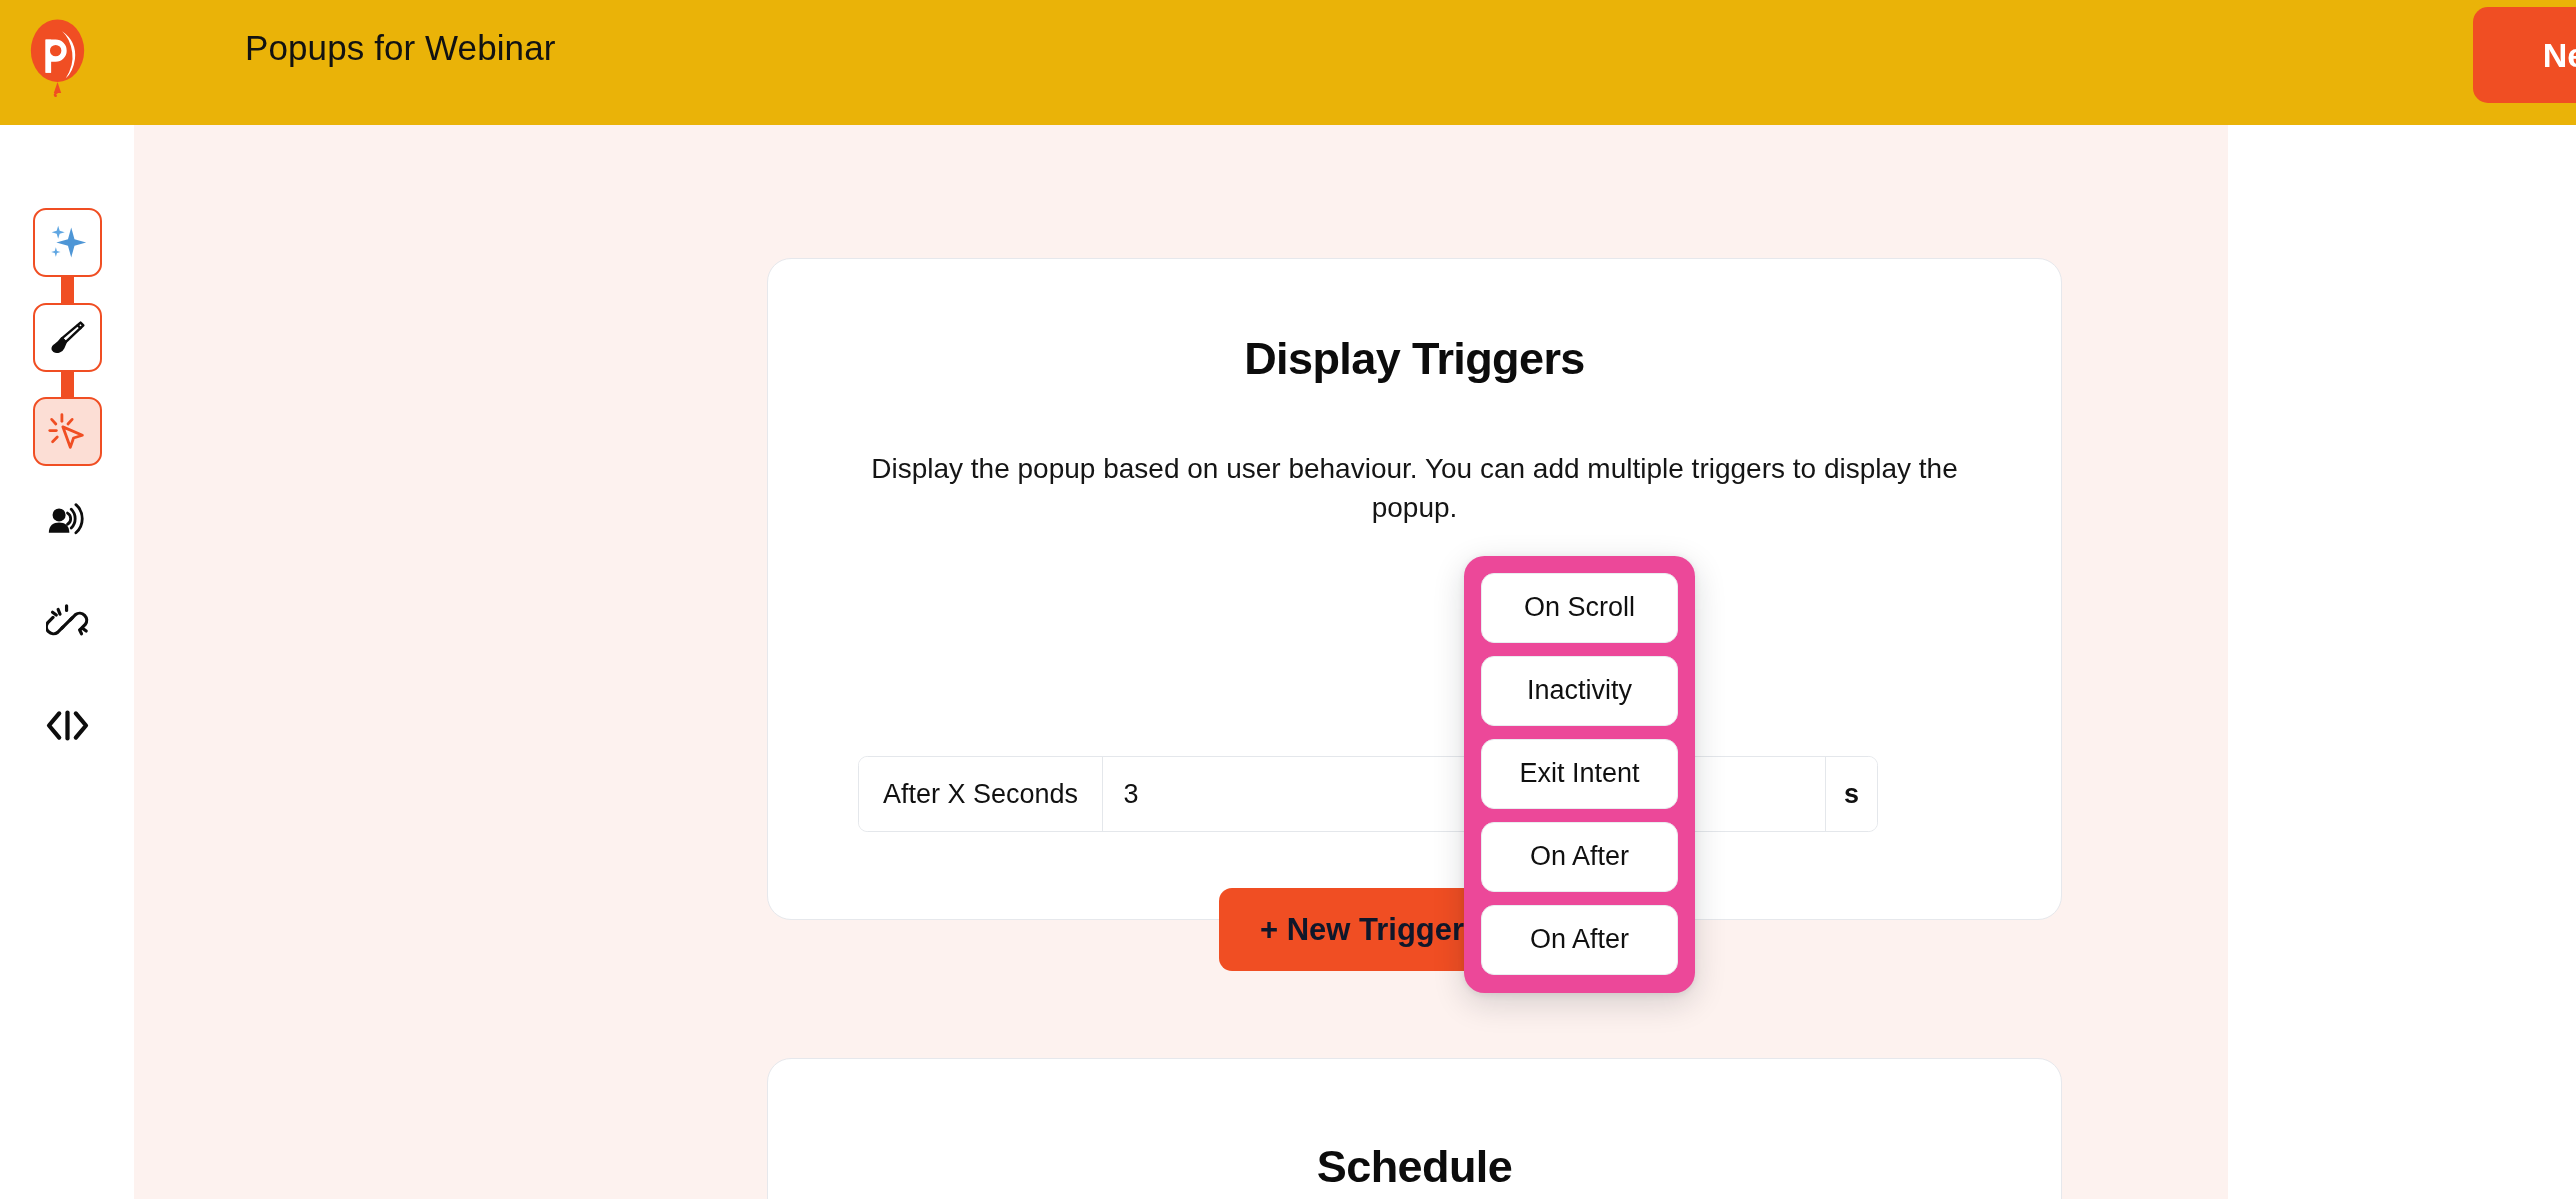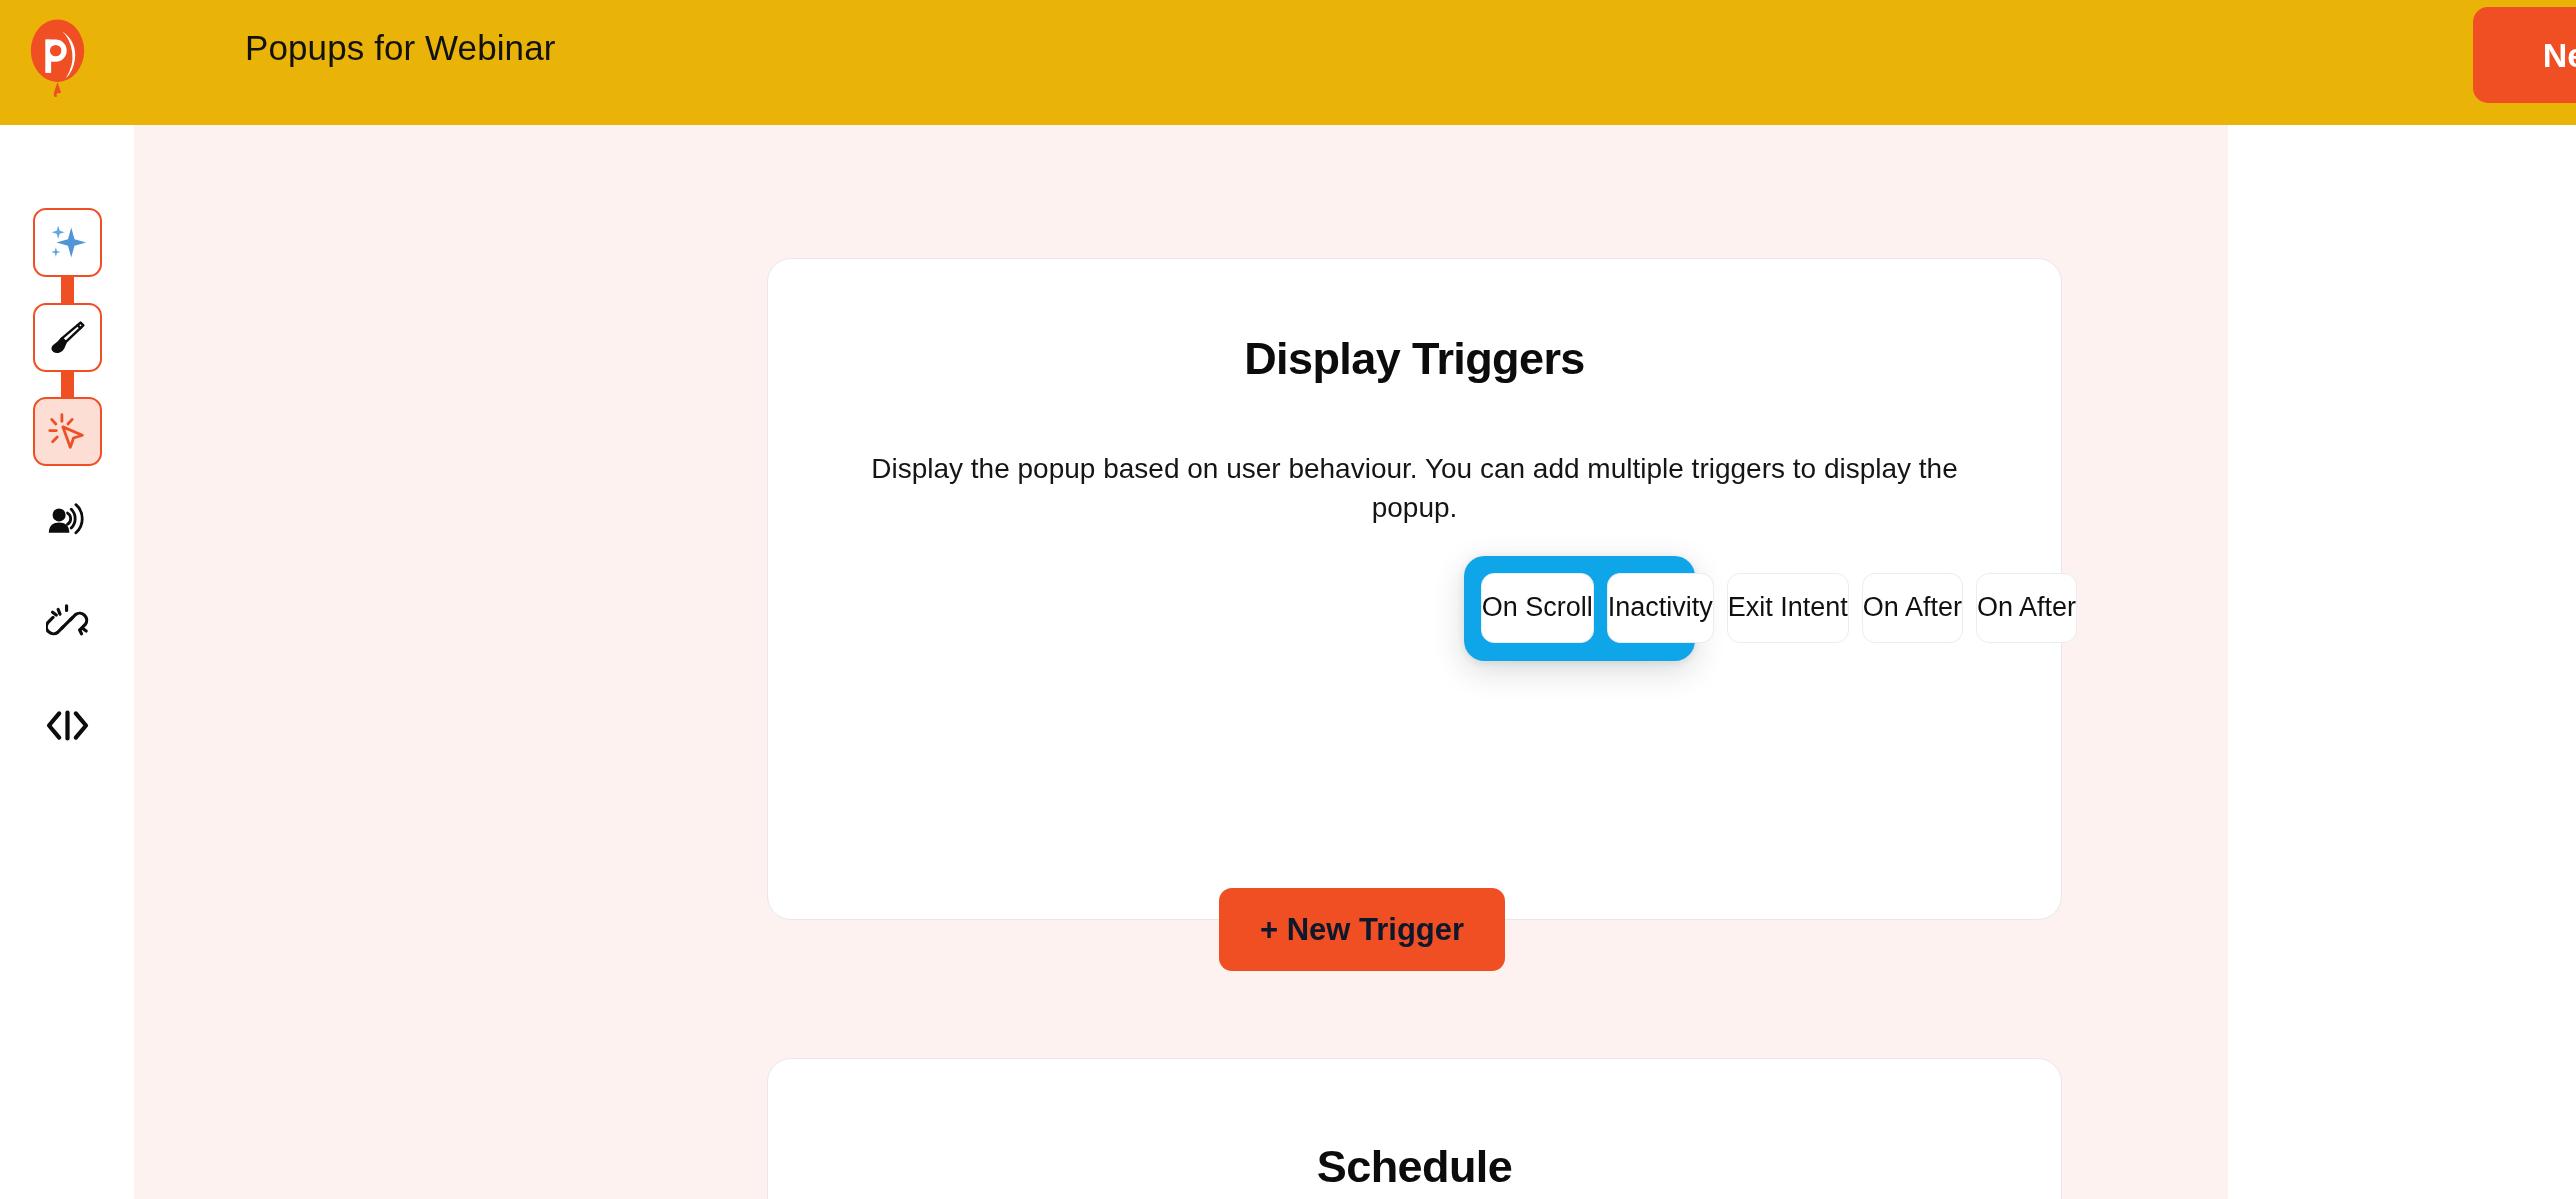--- a/index.html
+++ b/index.html
@@ -247,27 +247,27 @@
     align-items: center;
     justify-content: center;
   }
 
   
   .dropdown {
     position: absolute;
     left: 1330px;
     top: 431px;
     width: 231px;
-    background: #0ea5e9;
+    background: #ec4899;
     border-radius: 20.4px;
     padding: 16.7px 16.7px 18.5px 16.7px;
     box-shadow: 0 9.3px 32px rgba(18,24,40,0.16), 0 1.9px 7.4px rgba(18,24,40,0.08);
     z-index: 40;
     display: flex;
-    flex-direction: row;
+    flex-direction: column;
     gap: 13px;
   }
 
   .dropdown-item {
     height: 70px;
     border: 1.9px solid #E9ECF0;
     border-radius: 13px;
     background: #ffffff;
     display: flex;
     align-items: center;
@@ -387,20 +387,25 @@
       </div>
     </div>
   </div>
 
   <div class="canvas">
 
     <div class="card" id="card-triggers">
       <div class="card-title">Display Triggers</div>
       <div class="card-subtitle">Display the popup based on user behaviour. You can add multiple triggers to display the popup.</div>
 
+      <div class="trigger-row">
+        <div class="trigger-type">After X Seconds</div>
+        <input class="trigger-value" type="text" value="3" style="">
+        <div class="trigger-unit">s</div>
+      </div>
 
       <button class="new-trigger-btn">+ New Trigger</button>
     </div>
 
     <div class="dropdown">
       <div class="dropdown-item">On Scroll</div>
       <div class="dropdown-item">Inactivity</div>
       <div class="dropdown-item">Exit Intent</div>
       <div class="dropdown-item">On After</div>
       <div class="dropdown-item">On After</div>

